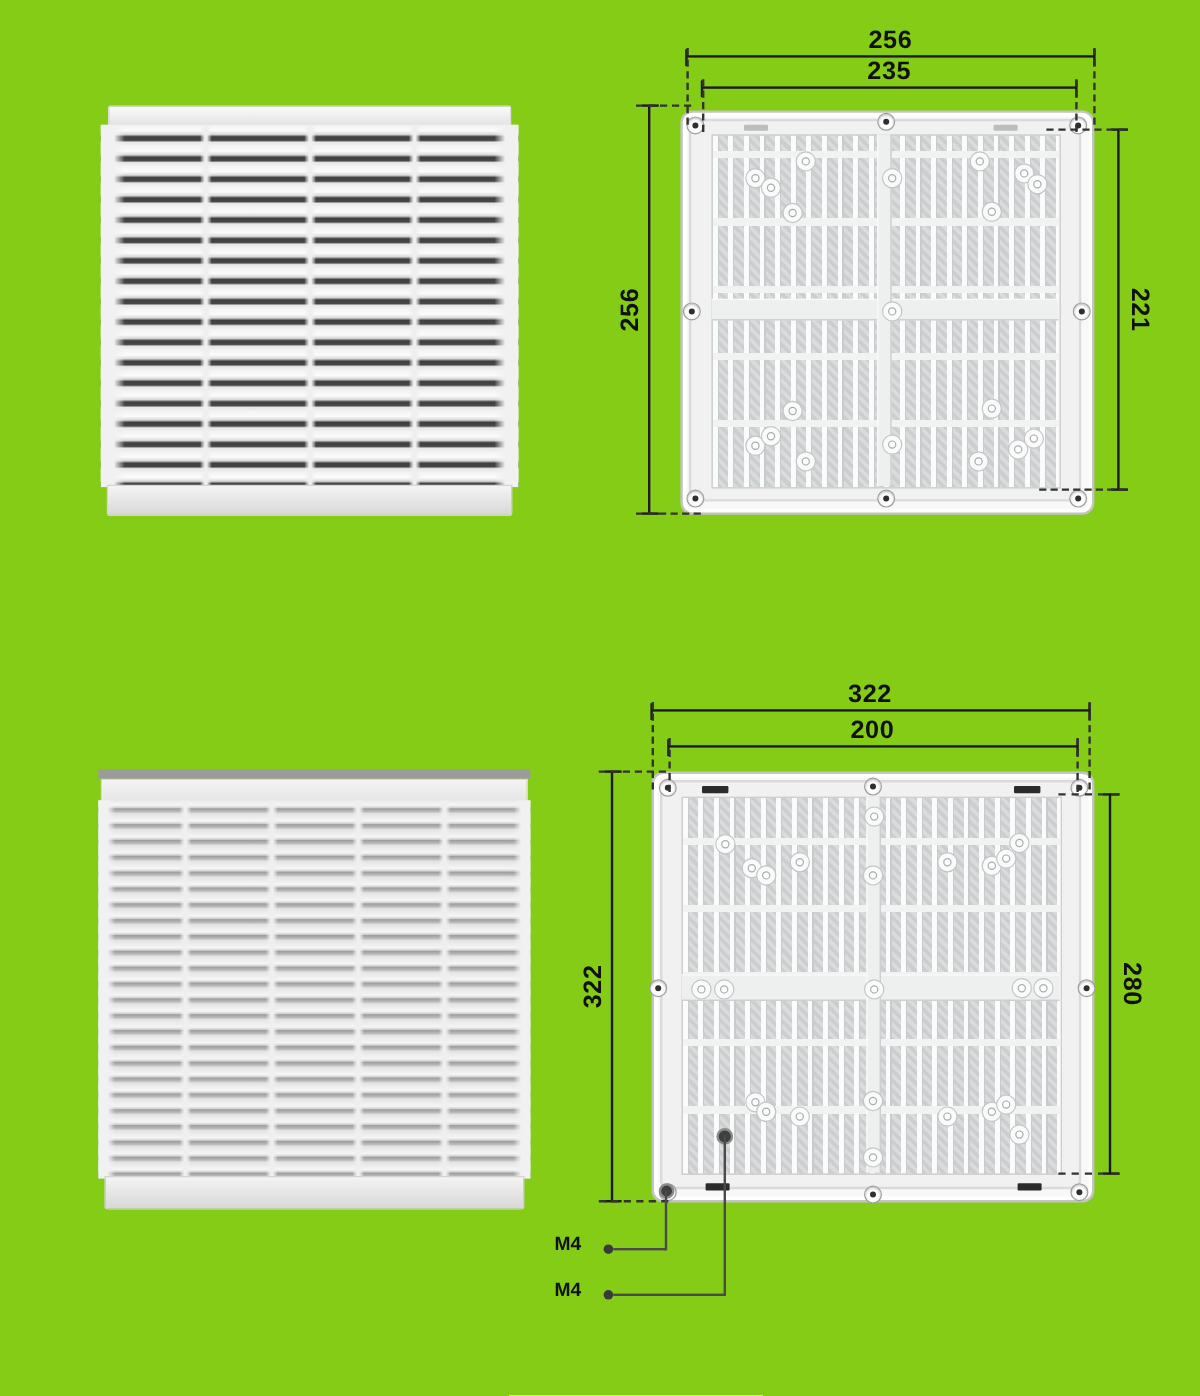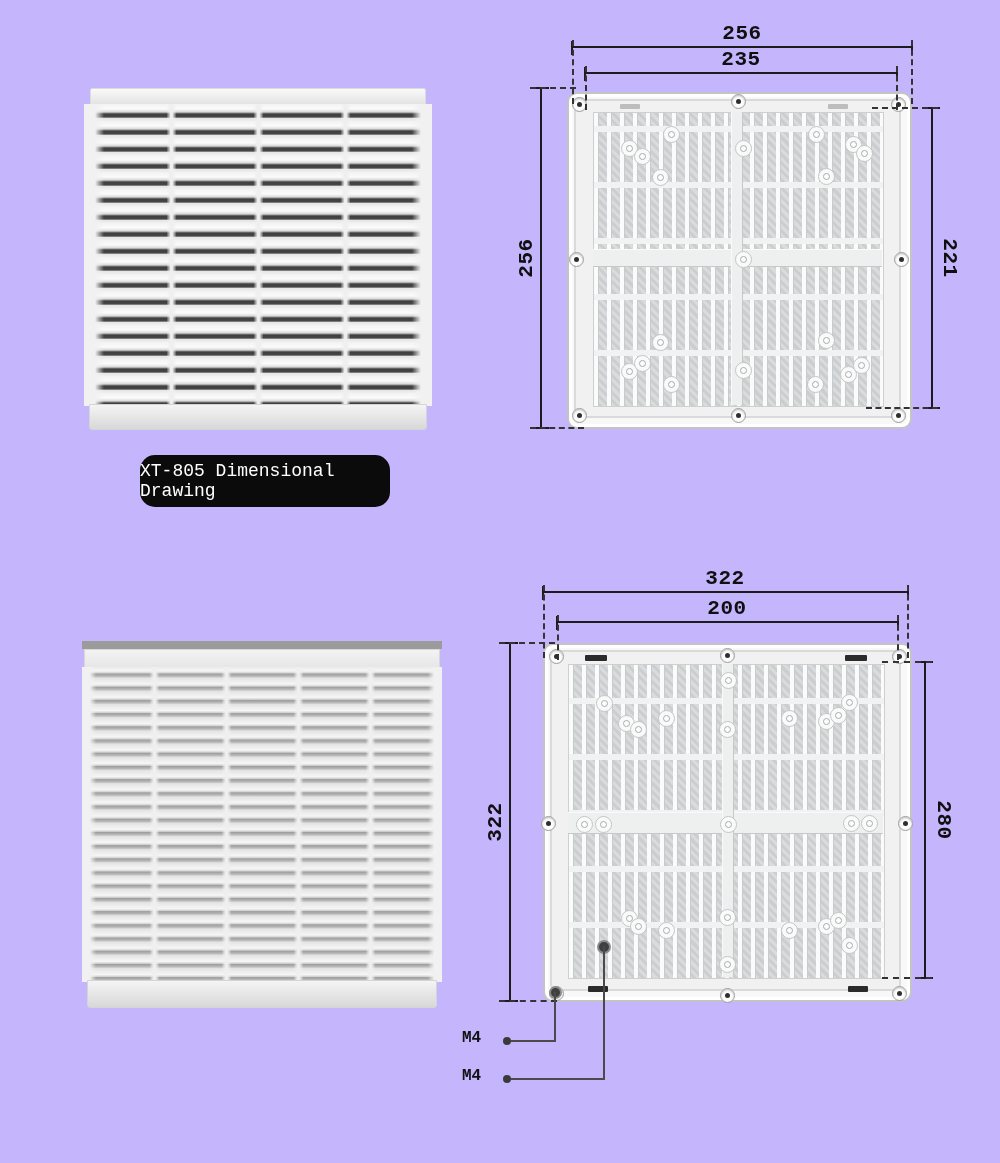--- a/index.html
+++ b/index.html
@@ -1,17 +1,17 @@
 <!DOCTYPE html>
 <html><head>
 <meta charset="utf-8">
 <style>
   html,body{margin:0;padding:0;background:#ffffff;}
-  .canvas{position:relative;width:1000px;height:1163px;background:#c4b5fd;overflow:hidden;
-          font-family:Liberation Mono, monospace;}
+  .canvas{position:relative;width:1000px;height:1163px;background:#84cc16;overflow:hidden;
+          font-family:Liberation Sans, sans-serif;}
 
   
   .photo{position:absolute;}
   .p-cap{position:absolute;left:6px;right:6px;top:0;height:16px;
          background:linear-gradient(#fafafa,#e2e2e2);border:1px solid #dcdcdc;border-radius:2px;}
   .p-cap2{position:absolute;left:2px;right:2px;top:8px;height:18px;
          background:linear-gradient(#f3f3f3,#e6e6e6);border:1px solid #d8d8d8;}
   .p-darkstrip{position:absolute;left:0;right:0;top:0;height:8px;background:#9b9b9b;}
   .p-louvers{position:absolute;left:0;right:0;}
   .lv1{top:16px;bottom:24px;
@@ -138,23 +138,20 @@
   <span class="dimlab-rl" style="left:526px;top:258px;">256</span>
   <div class="dimv" style="left:540px;top:88px;height:340px;"></div>
   <div class="ext-h" style="left:530px;top:87px;width:46px;"></div>
   <div class="ext-h" style="left:530px;top:427px;width:54px;"></div>
 
   <span class="dimlab-rr" style="left:949px;top:258px;">221</span>
   <div class="dimv" style="left:931px;top:108px;height:300px;"></div>
   <div class="ext-h" style="left:872px;top:107px;width:66px;"></div>
   <div class="ext-h" style="left:866px;top:407px;width:72px;"></div>
 
-  <div class="pill" style="left:140px;top:455px;width:250px;height:52px;background:#0b0b0b;color:#ffffff;">
-    <span>XT-805 Dimensional Drawing</span>
-  </div>
 
   <div class="photo" style="left:82px;top:641px;width:360px;height:367px;">
     <div class="p-darkstrip"></div>
     <div class="p-cap2"></div>
     <div class="p-louvers lv2">
       <div class="lv-edge-l" style="width:14px;"></div>
       <div class="lv-edge-r" style="width:14px;"></div>
       <div class="lv-col" style="left:20%;"></div>
       <div class="lv-col" style="left:40%;"></div>
       <div class="lv-col" style="left:60%;"></div>

